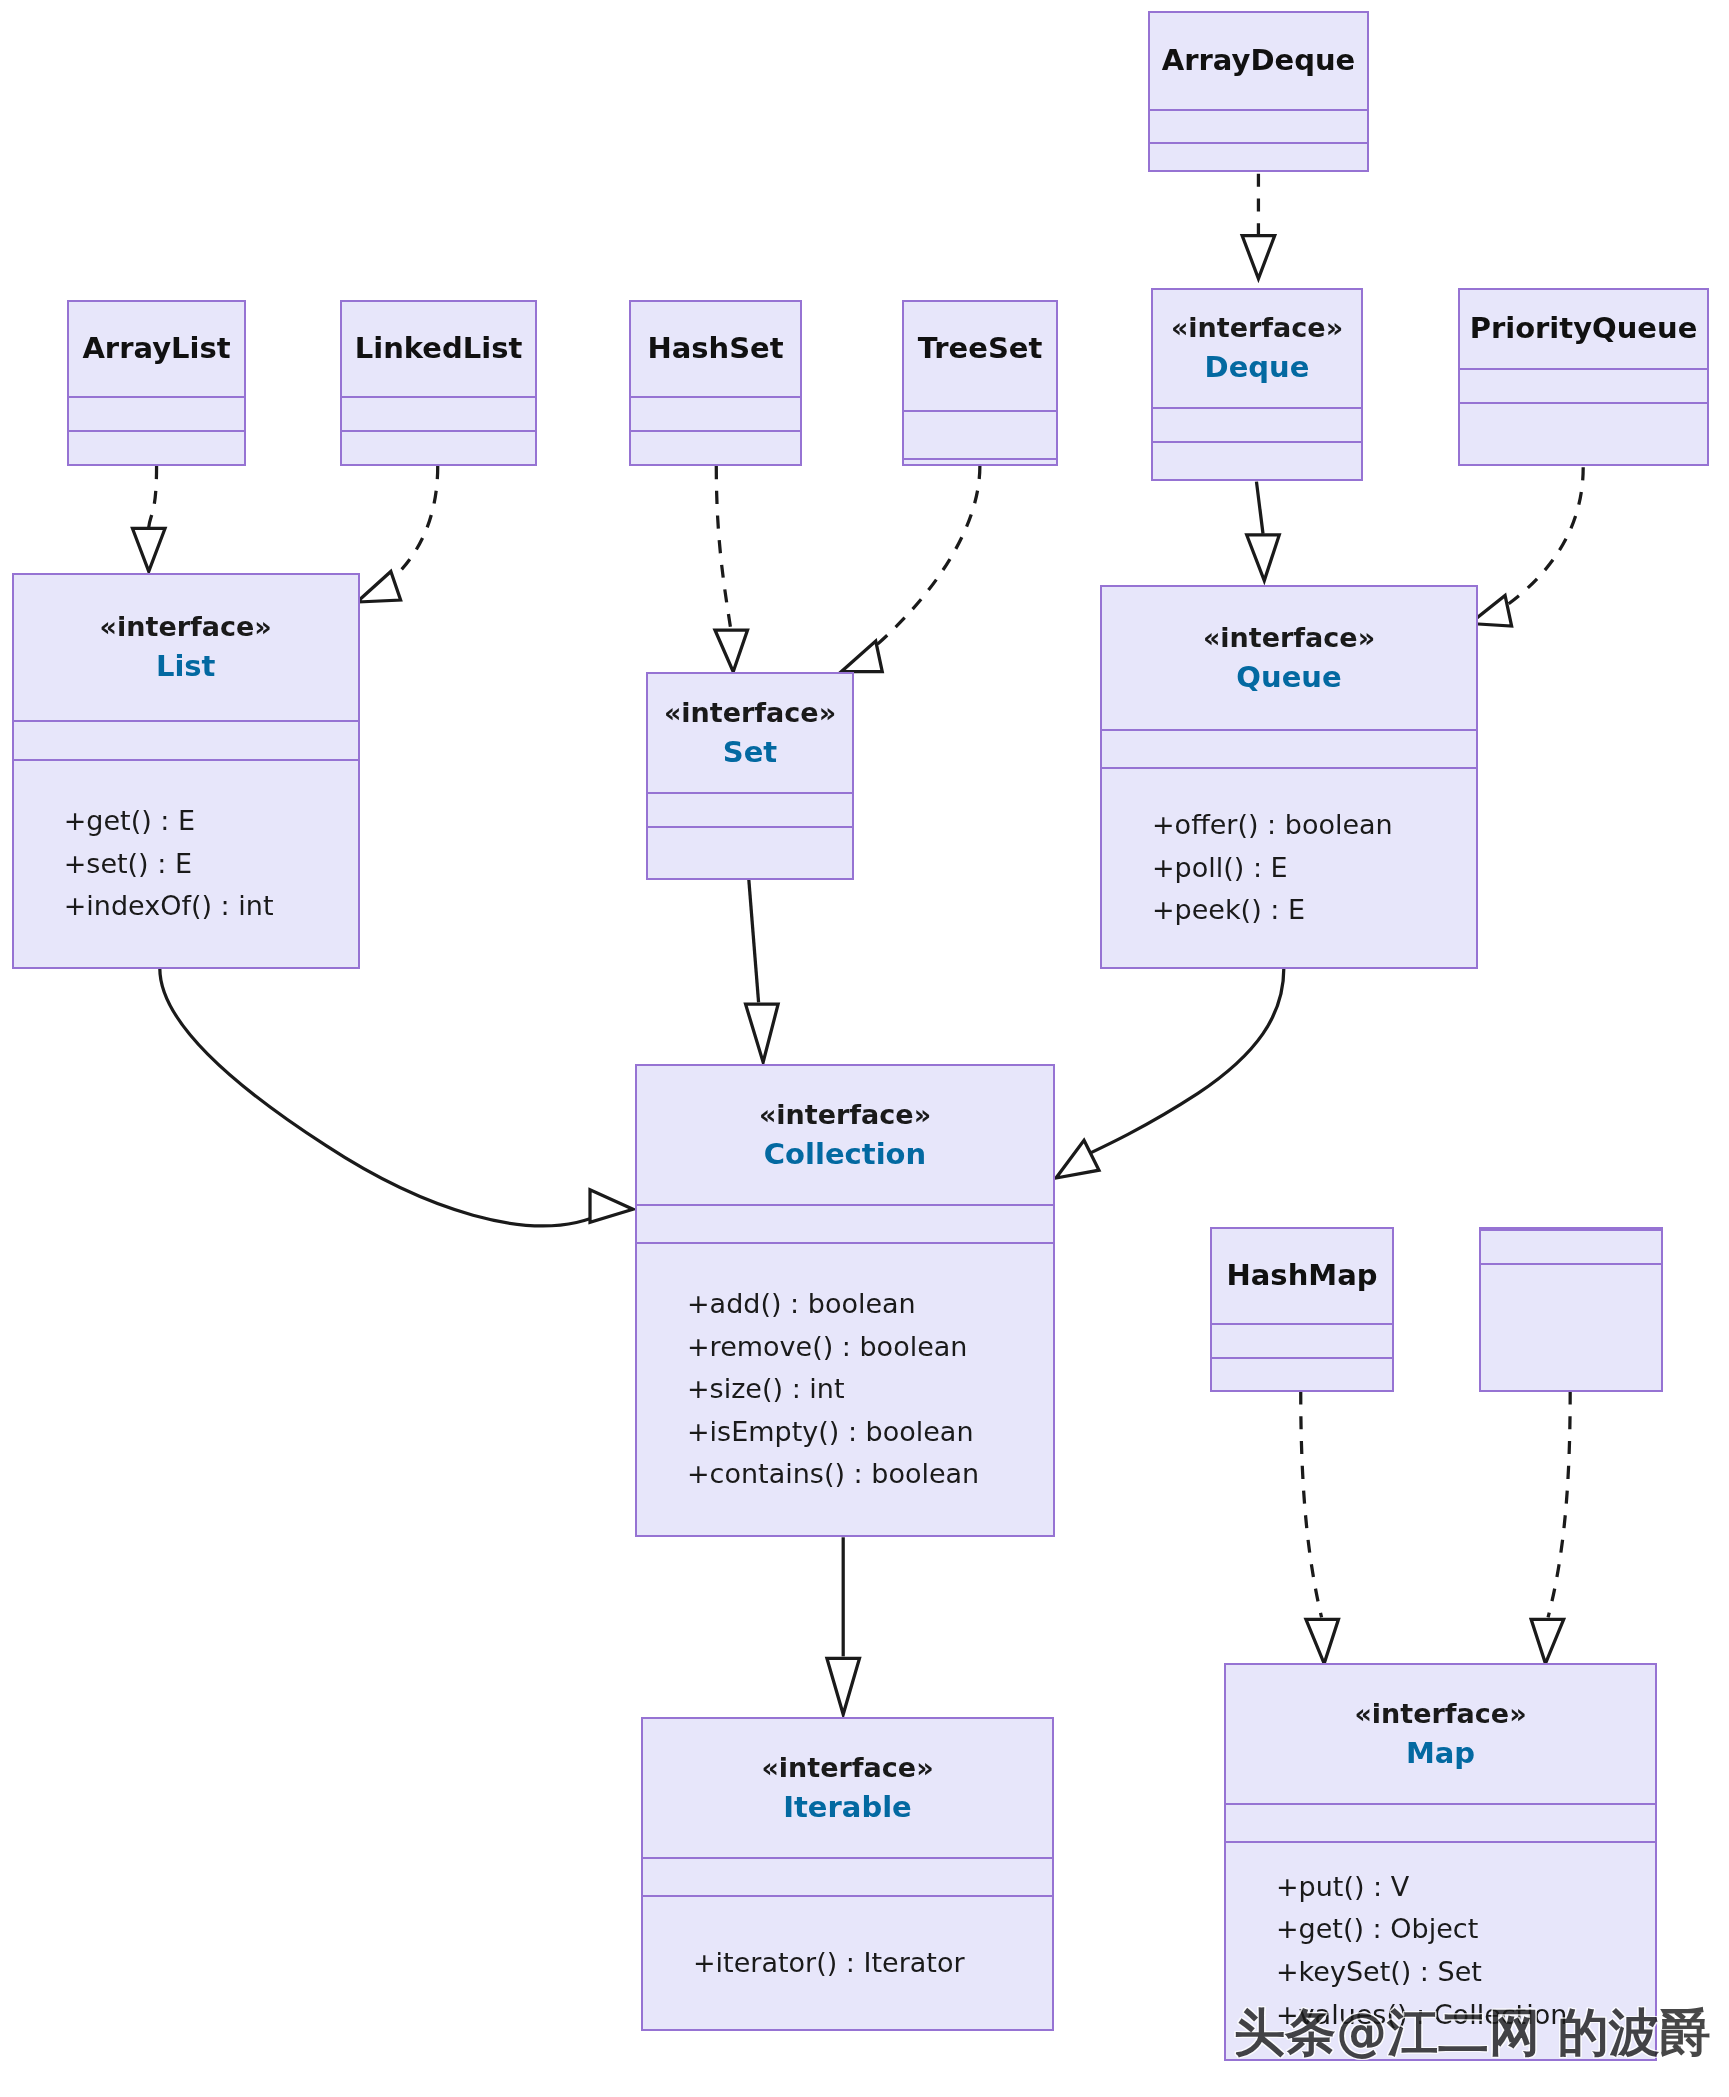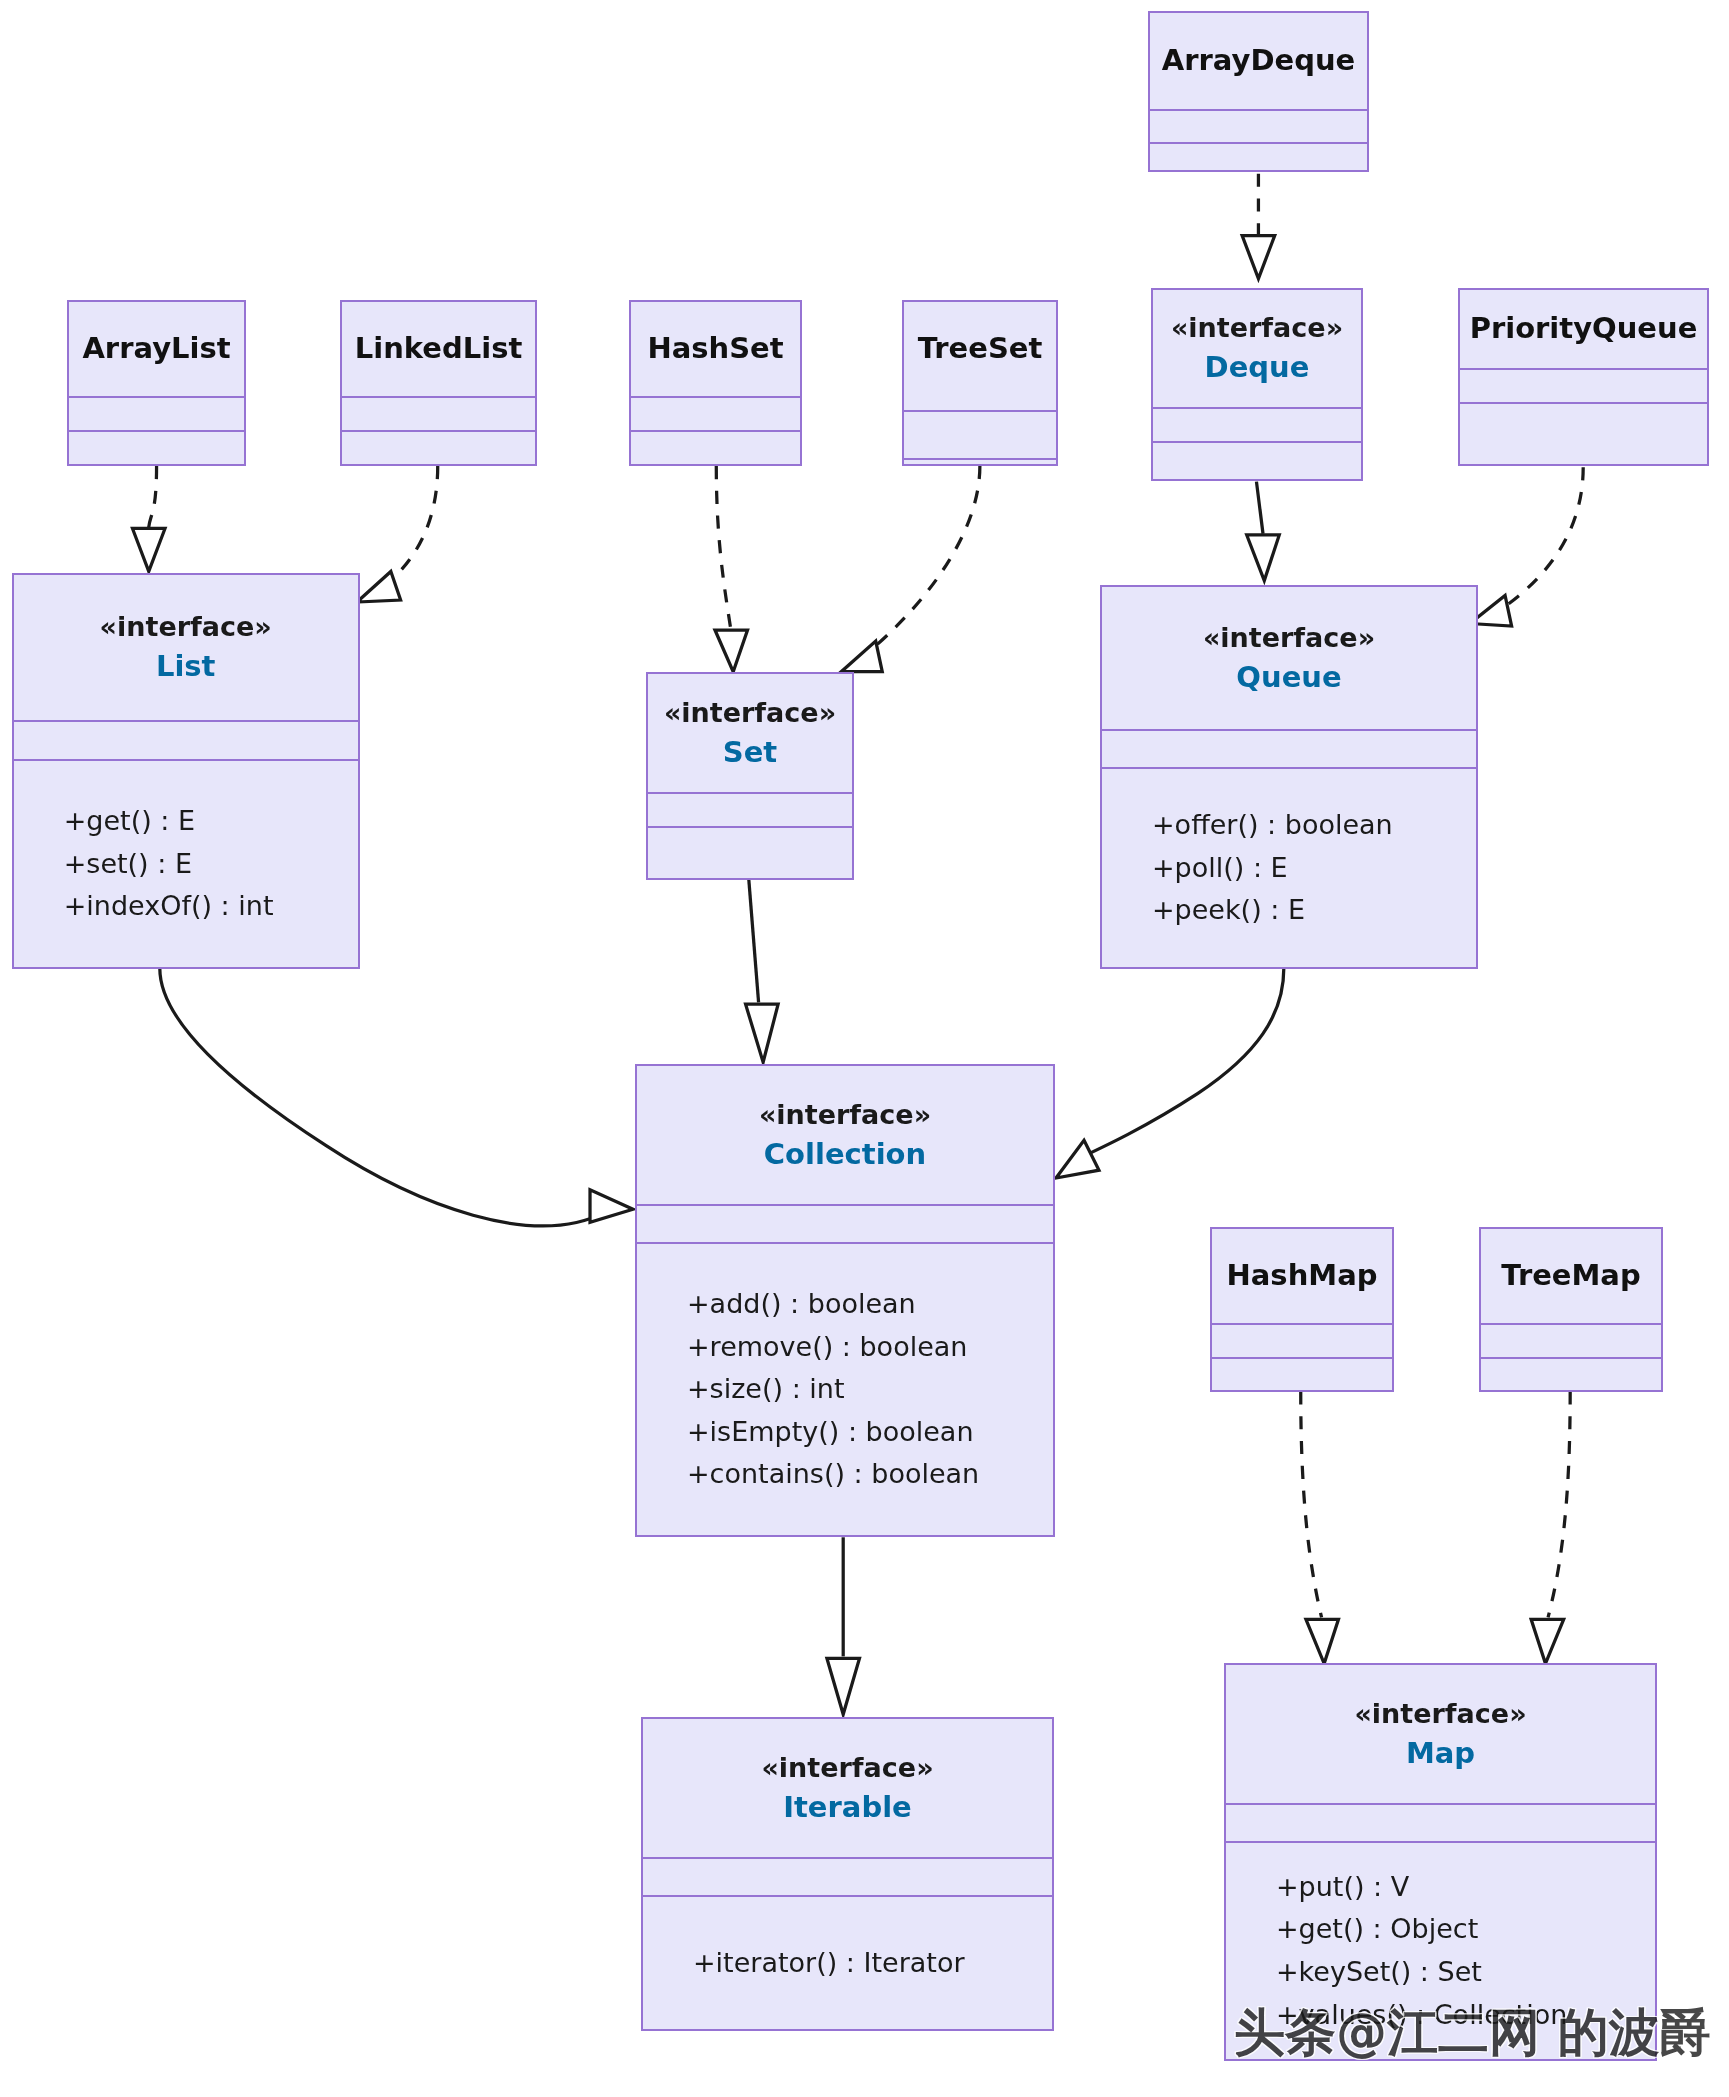--- a/index.html
+++ b/index.html
@@ -288,23 +288,20 @@
 
   <div class="uml-box" style="left:1210px; top:1227px; width:184px; height:165px;">
     <div class="compartment comp-header" style="height:94px;">
       <div class="cls-name-solo">HashMap</div>
     </div>
     <div class="compartment comp-attrs" style="height:34px;"></div>
     <div class="compartment comp-ops" style="flex:1;"></div>
   </div>
 
   <div class="uml-box" style="left:1479px; top:1227px; width:184px; height:165px;">
-    <div class="compartment comp-header" style="height:94px;">
-      <div class="cls-name-solo">TreeMap</div>
-    </div>
     <div class="compartment comp-attrs" style="height:34px;"></div>
     <div class="compartment comp-ops" style="flex:1;"></div>
   </div>
 
   <div class="uml-box" style="left:1224px; top:1663px; width:433px; height:398px;">
     <div class="compartment comp-header" style="height:138px;">
       <div class="stereotype">«interface»</div>
       <div class="cls-name">Map</div>
     </div>
     <div class="compartment comp-attrs" style="height:38px;"></div>

